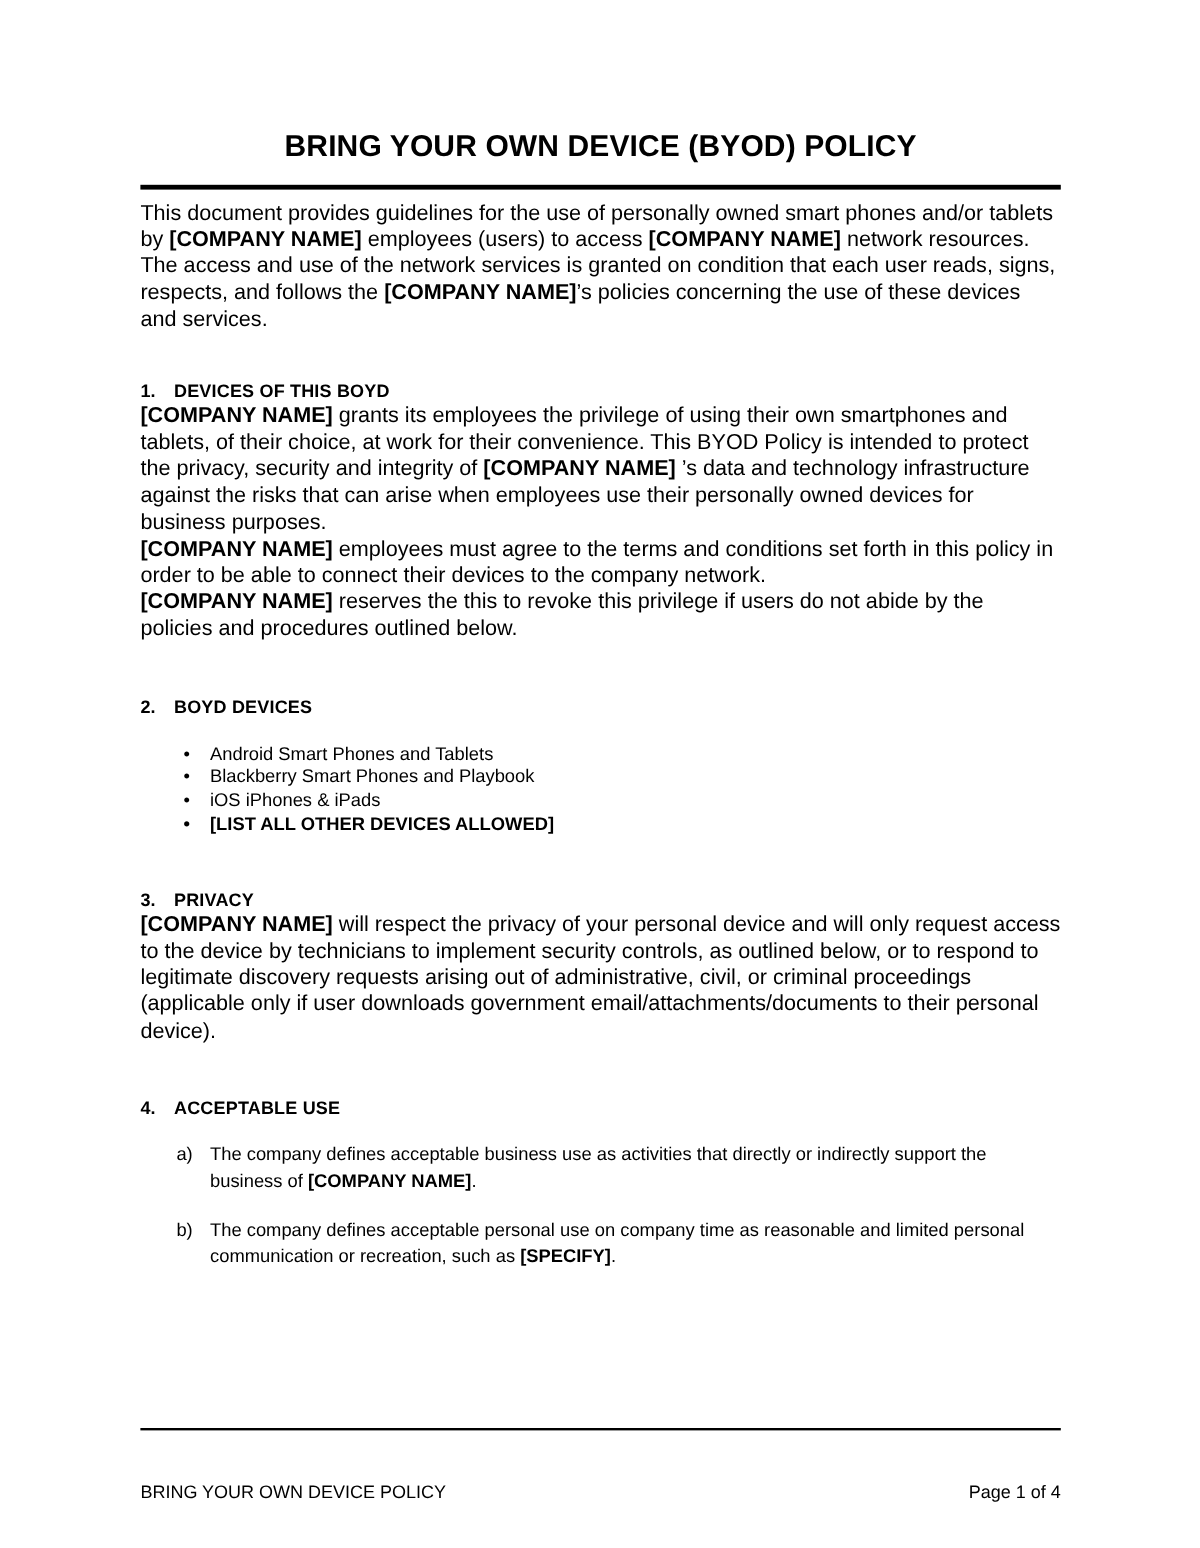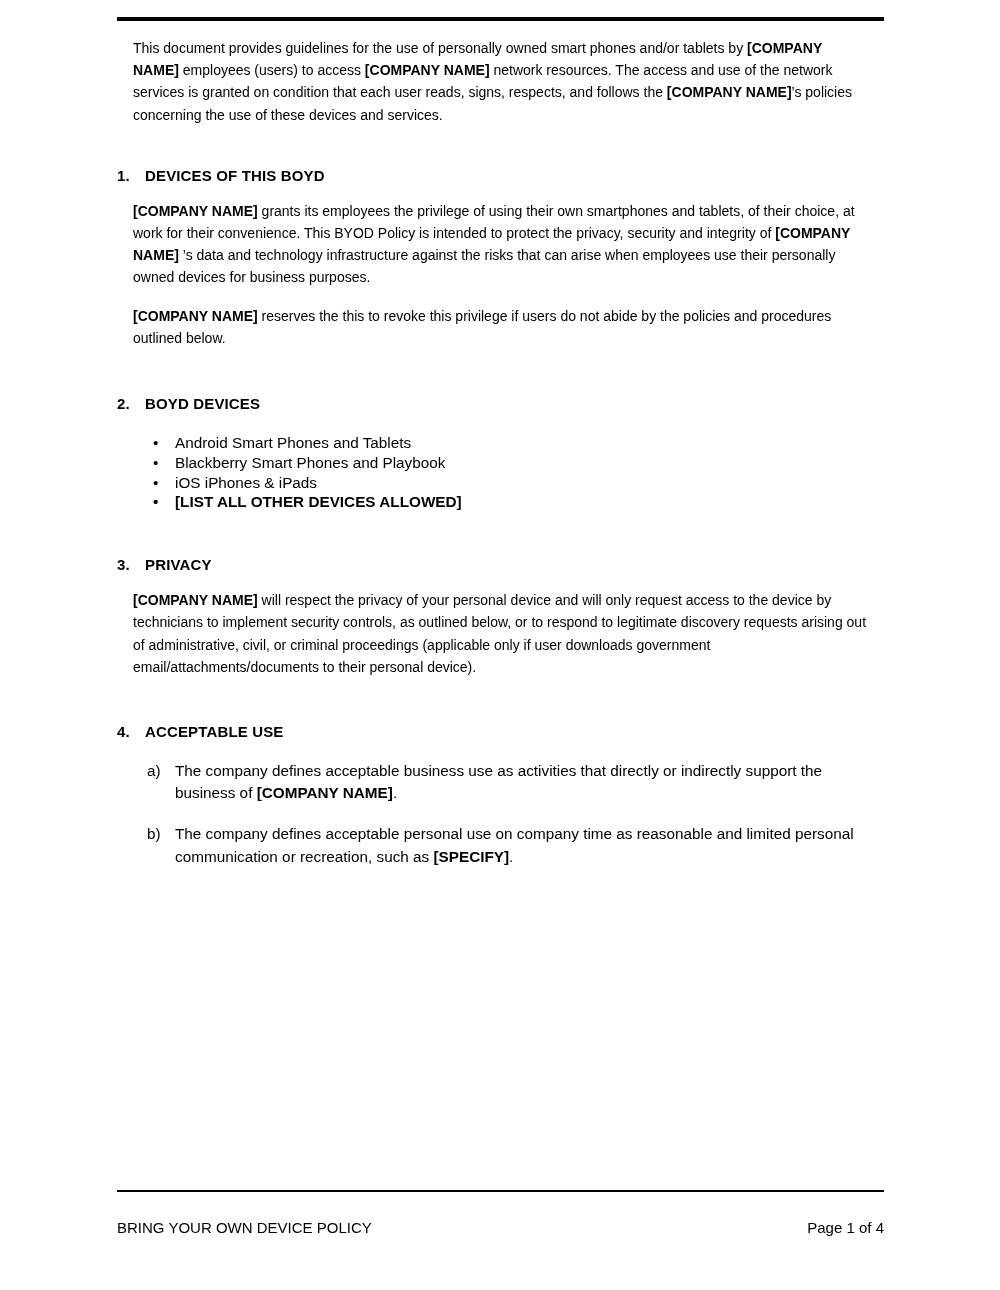--- a/index.html
+++ b/index.html
@@ -40,23 +40,23 @@
   .title-rule {
     margin-top: 17px;
     border: 0;
     border-top: 4px solid #000000;
     height: 0;
     width: 100%;
   }
 
   
   p.body {
-    font-size: 14px;
+    font-size: 18px;
     line-height: 22.2px;
-    margin: 16px;
+    margin: 0;
     text-align: left;
   }
   .lead {
     margin-top: 21px;
   }
   .para-gap {
     margin-top: 21.5px;
   }
 
   
@@ -141,43 +141,45 @@
     border: 0;
     border-top: 2px solid #000000;
     height: 0;
     margin: 0;
     width: 100%;
   }
   .footer-row {
     display: flex;
     justify-content: space-between;
     align-items: baseline;
-    margin-top: 27px;
+    margin-top: 43px;
     font-size: 15px;
     line-height: 18px;
   }
 </style>
 </head>
 <body>
 
 <div class="page">
 
   <div class="content">
 
+    <h1 class="doc-title">BRING YOUR OWN DEVICE (BYOD) POLICY</h1>
     <hr class="title-rule">
 
     <p class="body lead"><span>This document provides guidelines for the use of personally owned smart phones and/or tablets by </span><b>[COMPANY NAME]</b><span> employees (users) to access </span><b>[COMPANY NAME]</b><span> network resources. The access and use of the network services is granted on condition that each user reads, signs, respects, and follows the </span><b>[COMPANY NAME]</b><span>’s policies concerning the use of these devices and services.</span></p>
 
     <h2 class="section-head head-gap-1">
       <span class="num">1.</span>
       <span class="label">DEVICES OF THIS BOYD</span>
     </h2>
 
     <p class="body after-head"><b>[COMPANY NAME]</b><span> grants its employees the privilege of using their own smartphones and tablets, of their choice, at work for their convenience. This BYOD Policy is intended to protect the privacy, security and integrity of </span><b>[COMPANY NAME]</b><span> ’s data and technology infrastructure against the risks that can arise when employees use their personally owned devices for business purposes.</span></p>
 
+    <p class="body para-gap"><b>[COMPANY NAME]</b><span> employees must agree to the terms and conditions set forth in this policy in order to be able to connect their devices to the company network.</span></p>
 
     <p class="body para-gap"><b>[COMPANY NAME]</b><span> reserves the this to revoke this privilege if users do not abide by the policies and procedures outlined below.</span></p>
 
     <h2 class="section-head head-gap-2">
       <span class="num">2.</span>
       <span class="label">BOYD DEVICES</span>
     </h2>
 
 
     <ul class="bullets">

